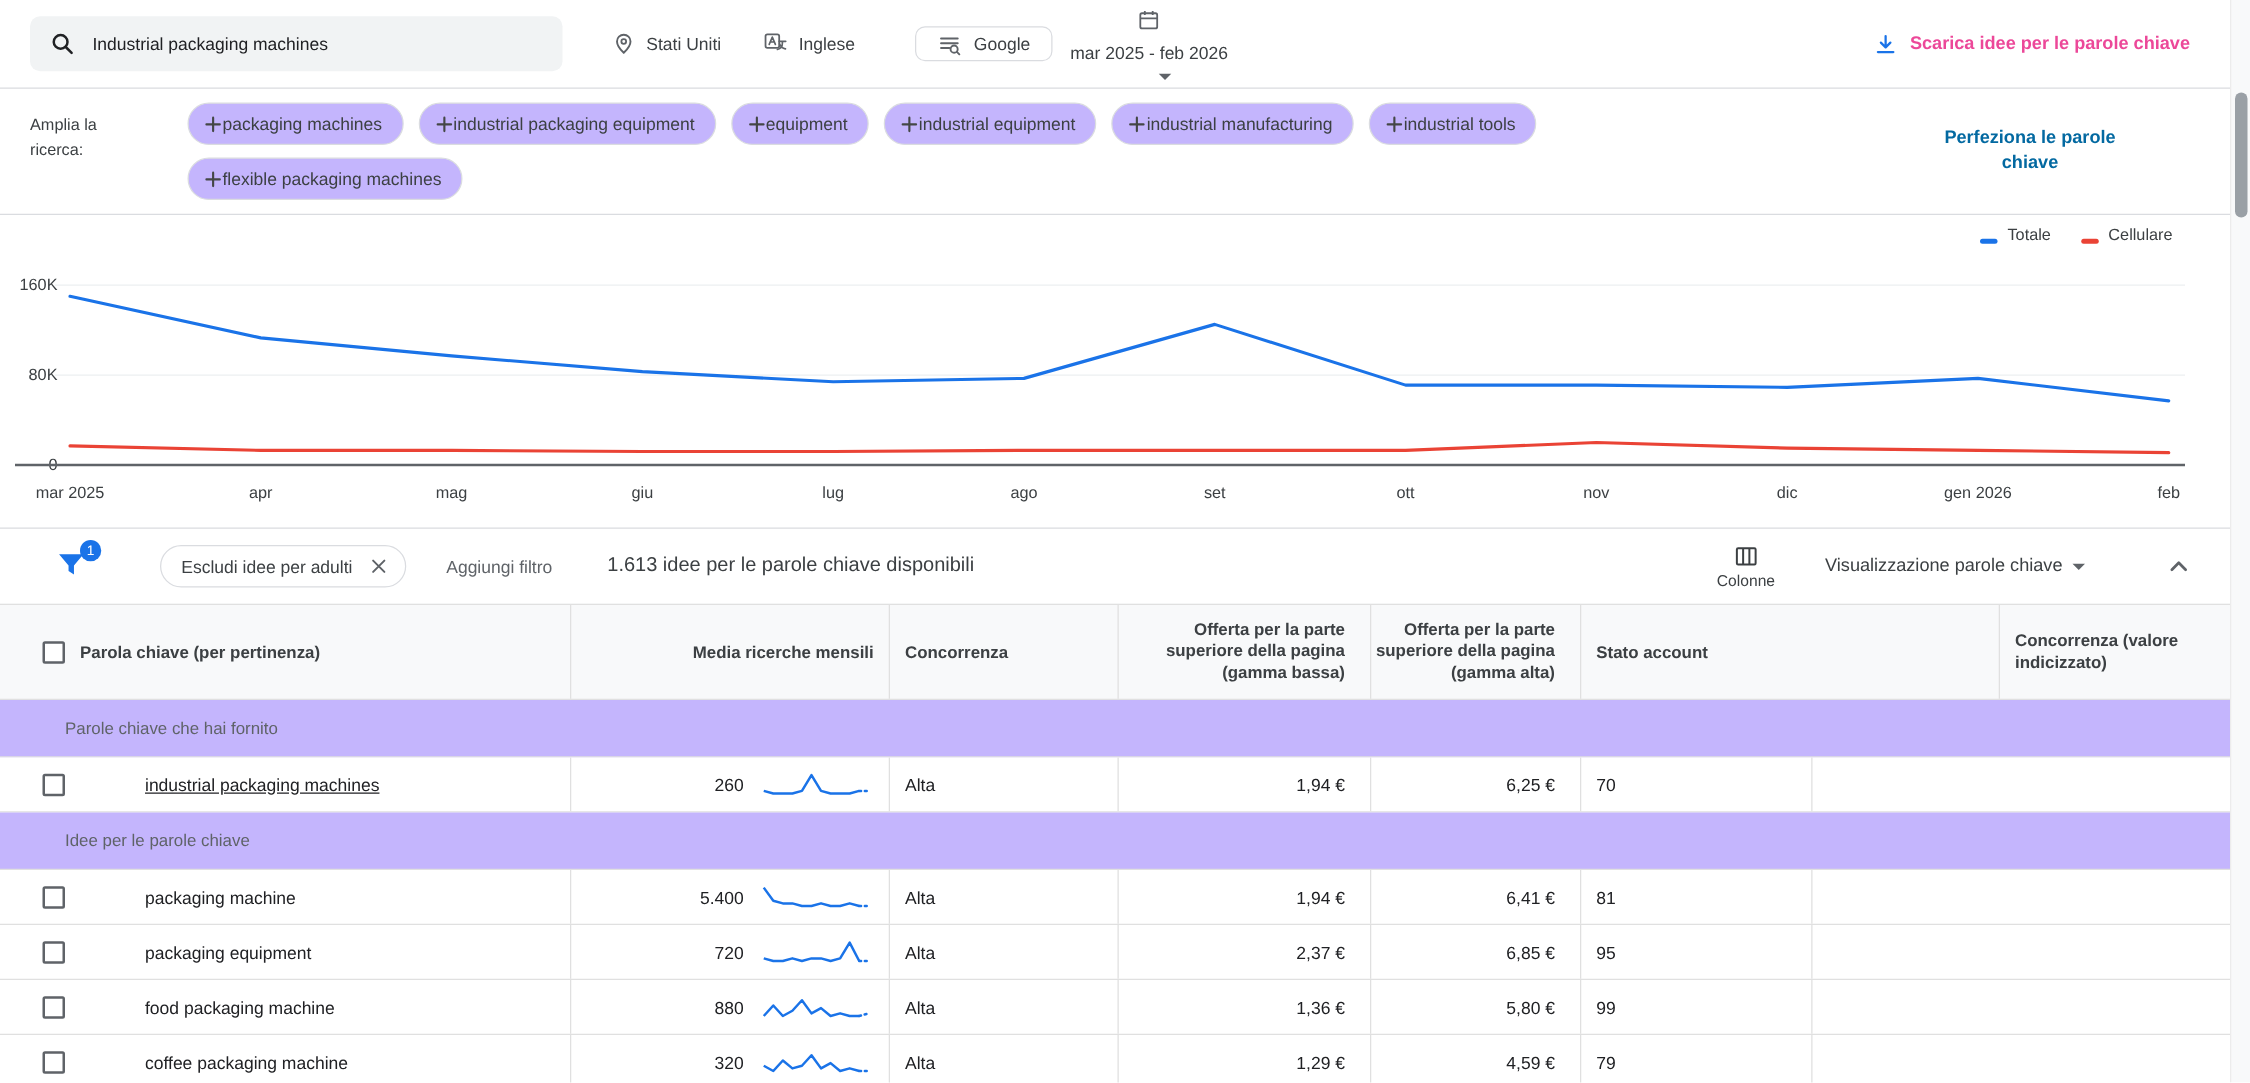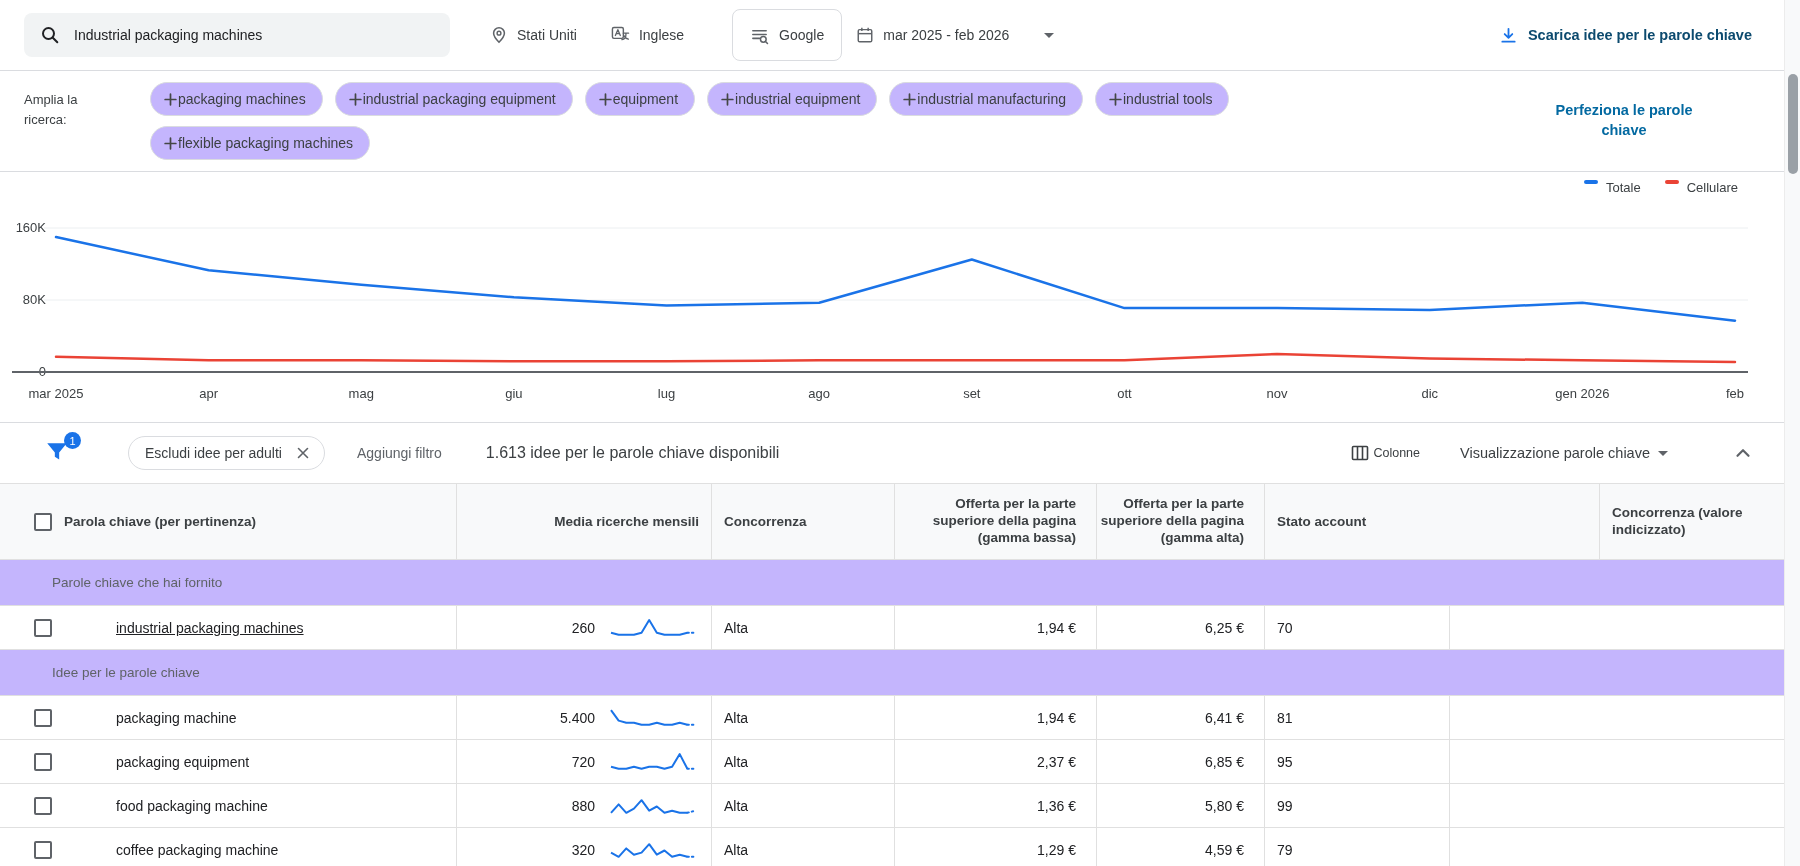--- a/index.html
+++ b/index.html
@@ -7,54 +7,54 @@
   body{background:#fff;font-family:"Liberation Sans","DejaVu Sans",sans-serif;color:#3c4043;position:relative;}
   .content{width:1784px;}
 
   
   .topbar{display:flex;align-items:center;height:71px;padding:0 24px;border-bottom:1px solid #dadce0;}
   .searchbox{display:flex;align-items:center;width:426px;height:44px;background:#f1f3f4;border-radius:8px;padding:0 16px;cursor:text;}
   .search-input{border:none;background:transparent;outline:none;font:14px "Liberation Sans","DejaVu Sans",sans-serif;color:#202124;flex:1;margin-left:14px;}
   .plain-btn{display:inline-flex;align-items:center;gap:9px;background:none;border:none;font:14px "Liberation Sans","DejaVu Sans",sans-serif;color:#3c4043;cursor:pointer;}
   .loc{margin-left:40px;}
   .lang{margin-left:34px;text-align:center;}
-  .network-btn{display:inline-flex;align-items:center;gap:10px;margin-left:48px;height:52px;padding:0 17px;border:1px solid #dadce0;border-radius:8px;background:#fff;font:14px "Liberation Sans","DejaVu Sans",sans-serif;color:#3c4043;cursor:pointer;}
-  .date-btn{margin-left:14px;}
+  .network-btn{display:inline-flex;align-items:center;gap:10px;margin-left:48px;height:28px;padding:0 17px;border:1px solid #dadce0;border-radius:8px;background:#fff;font:14px "Liberation Sans","DejaVu Sans",sans-serif;color:#3c4043;cursor:pointer;}
+  .date-btn{margin-left:14px;flex-direction:column;}
   .tri{width:0;height:0;border-left:5px solid transparent;border-right:5px solid transparent;border-top:5px solid #5f6368;display:inline-block;}
   .date-btn .tri{margin-left:26px;}
   .spacer{flex:1;}
-  .download-link{display:inline-flex;align-items:center;gap:10px;color:#0c4a6e;font-size:14.5px;font-weight:bold;cursor:pointer;margin-right:8px;}
+  .download-link{display:inline-flex;align-items:center;gap:10px;color:#ec4899;font-size:14.5px;font-weight:bold;cursor:pointer;margin-right:8px;}
 
   
   .broaden{display:flex;align-items:flex-start;padding:11px 24px;border-bottom:1px solid #dadce0;}
   .broaden-label{width:90px;font-size:13px;line-height:1.5;margin-top:8px;color:#3c4043;}
   .chip-rows{display:flex;flex-direction:column;gap:10px;margin-left:36px;}
   .chip-row{display:flex;gap:12px;}
   .chip{display:inline-flex;align-items:center;gap:0;height:34px;padding:0 16px 0 12px;border:1px solid #dadce0;border-radius:17px;background:#c4b5fd;font:14px "Liberation Sans","DejaVu Sans",sans-serif;color:#3c4043;cursor:pointer;white-space:nowrap;}
   .plus-icon{width:15px;height:15px;}
   .refine-link{margin-left:auto;margin-right:50px;align-self:center;width:172px;text-align:center;color:#0369a1;font-size:14.5px;font-weight:bold;line-height:1.35;cursor:pointer;}
 
   
   .chart-section{position:relative;height:250px;}
   .legend{position:absolute;top:8px;right:46px;display:flex;gap:24px;align-items:center;font-size:13px;color:#3c4043;}
-  .legend-item{display:flex;align-items:flex-start;gap:8px;}
+  .legend-item{display:flex;align-items:flex-end;gap:8px;}
   .legend-marker{width:14px;height:4px;border-radius:2px;background:#888;}
   #trend-svg{position:absolute;left:0;top:34px;}
   #trend-svg text{font-family:"Liberation Sans","DejaVu Sans",sans-serif;font-size:13px;fill:#3c4043;}
 
   
   .filterbar{display:flex;align-items:center;height:61px;padding:0 26px;border-top:1px solid #dadce0;}
   .funnel-wrap{position:relative;width:28px;height:28px;margin-left:18px;cursor:pointer;flex:none;}
   .funnel-badge{position:absolute;top:-7px;right:-9px;width:17px;height:17px;border-radius:50%;background:#1a73e8;color:#fff;font-size:11px;display:flex;align-items:center;justify-content:center;}
   .exclude-chip{display:inline-flex;align-items:center;gap:14px;height:34px;padding:0 14px 0 16px;border:1px solid #dadce0;border-radius:17px;margin-left:56px;font:14px "Liberation Sans","DejaVu Sans",sans-serif;color:#3c4043;background:#fff;cursor:pointer;white-space:nowrap;}
   .x-icon{cursor:pointer;display:inline-flex;}
   .add-filter{margin-left:32px;font-size:14px;color:#5f6368;cursor:pointer;background:none;border:none;font-family:inherit;}
   .ideas-count{margin-left:44px;font-size:16px;color:#3c4043;}
   .right-tools{margin-left:auto;display:flex;align-items:center;}
-  .columns-block{display:flex;flex-direction:row;align-items:center;gap:3px;color:#3c4043;font-size:12.5px;cursor:pointer;background:none;border:none;font-family:inherit;}
+  .columns-block{display:flex;flex-direction:column;align-items:center;gap:3px;color:#3c4043;font-size:12.5px;cursor:pointer;background:none;border:none;font-family:inherit;}
   .view-dropdown{display:inline-flex;align-items:center;gap:8px;margin-left:40px;font:14.5px "Liberation Sans","DejaVu Sans",sans-serif;color:#3c4043;cursor:pointer;background:none;border:none;}
   .collapse-btn{margin-left:64px;margin-right:4px;cursor:pointer;background:none;border:none;display:inline-flex;}
 
   
   .thead{display:flex;background:#f8f9fa;border-top:1px solid #e0e0e0;border-bottom:1px solid #e0e0e0;height:77px;}
   .th{display:flex;align-items:center;font-weight:bold;font-size:13.5px;color:#3c4043;cursor:pointer;}
   .c1{width:456px;}
   .c2{width:255px;}
   .c3{width:183px;}
   .c4{width:202px;}

